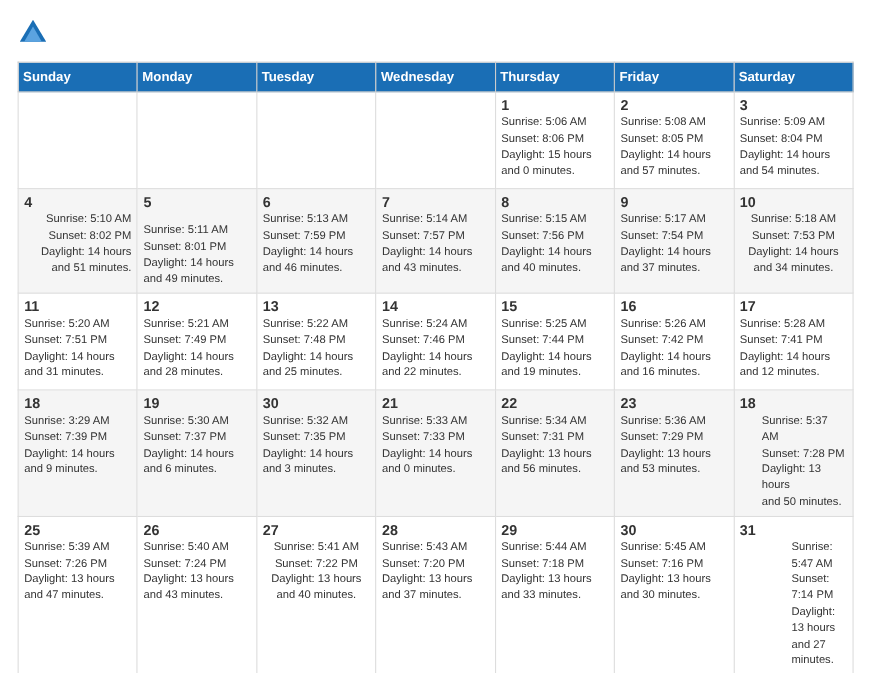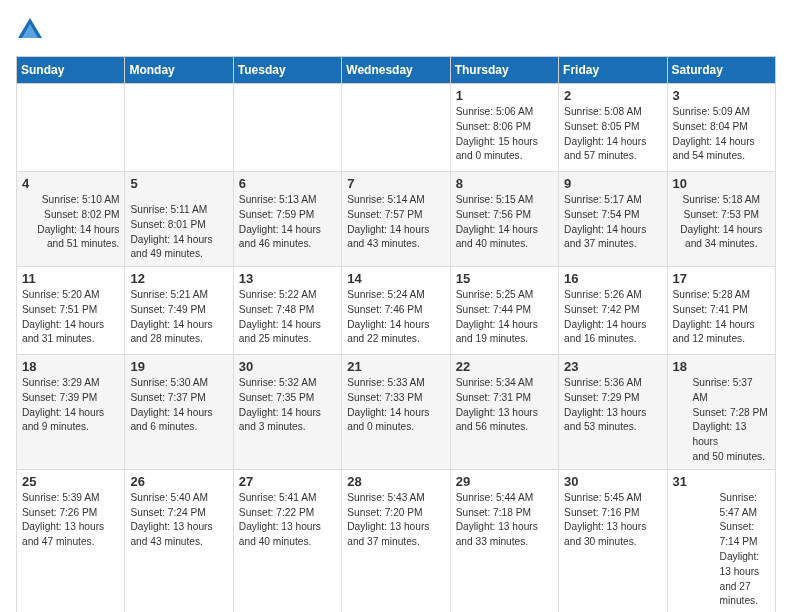--- a/index.html
+++ b/index.html
@@ -318,21 +318,21 @@
         </td>
         <td>
           <span class="day-number">26</span>
           <div class="cell-content" style="white-space: pre-line;">Sunrise: 5:40 AM
 Sunset: 7:24 PM
 Daylight: 13 hours
 and 43 minutes.</div>
         </td>
         <td>
           <span class="day-number">27</span>
-          <div class="cell-content" style="white-space: pre-line;">Sunrise: 5:41 AM
+          <div class="cell-content" style="white-space: pre-line; text-align: center;">Sunrise: 5:41 AM
 Sunset: 7:22 PM
 Daylight: 13 hours
 and 40 minutes.</div>
         </td>
         <td>
           <span class="day-number">28</span>
           <div class="cell-content" style="white-space: pre-line;">Sunrise: 5:43 AM
 Sunset: 7:20 PM
 Daylight: 13 hours
 and 37 minutes.</div>

